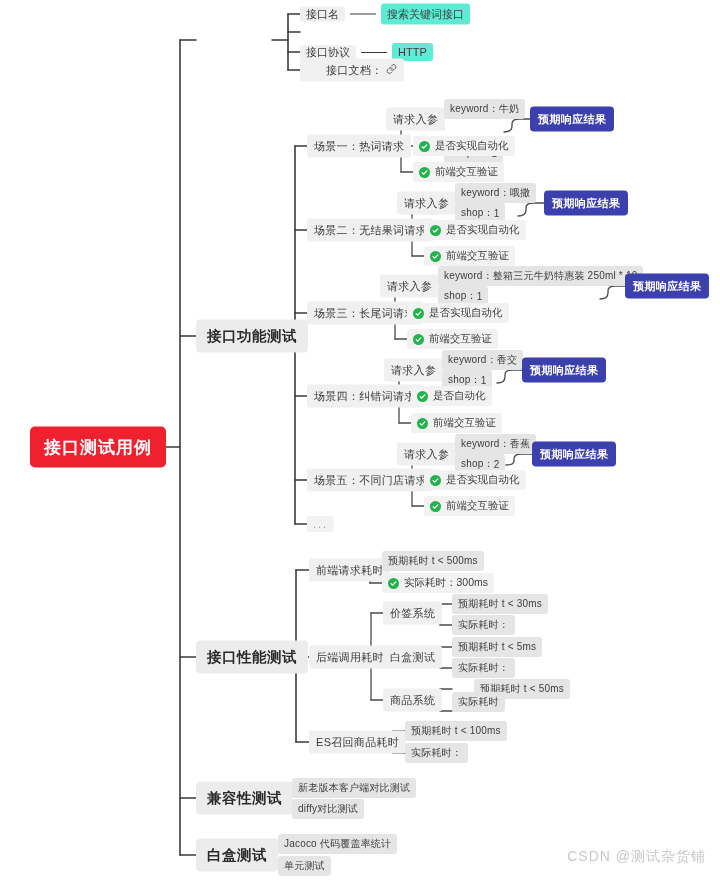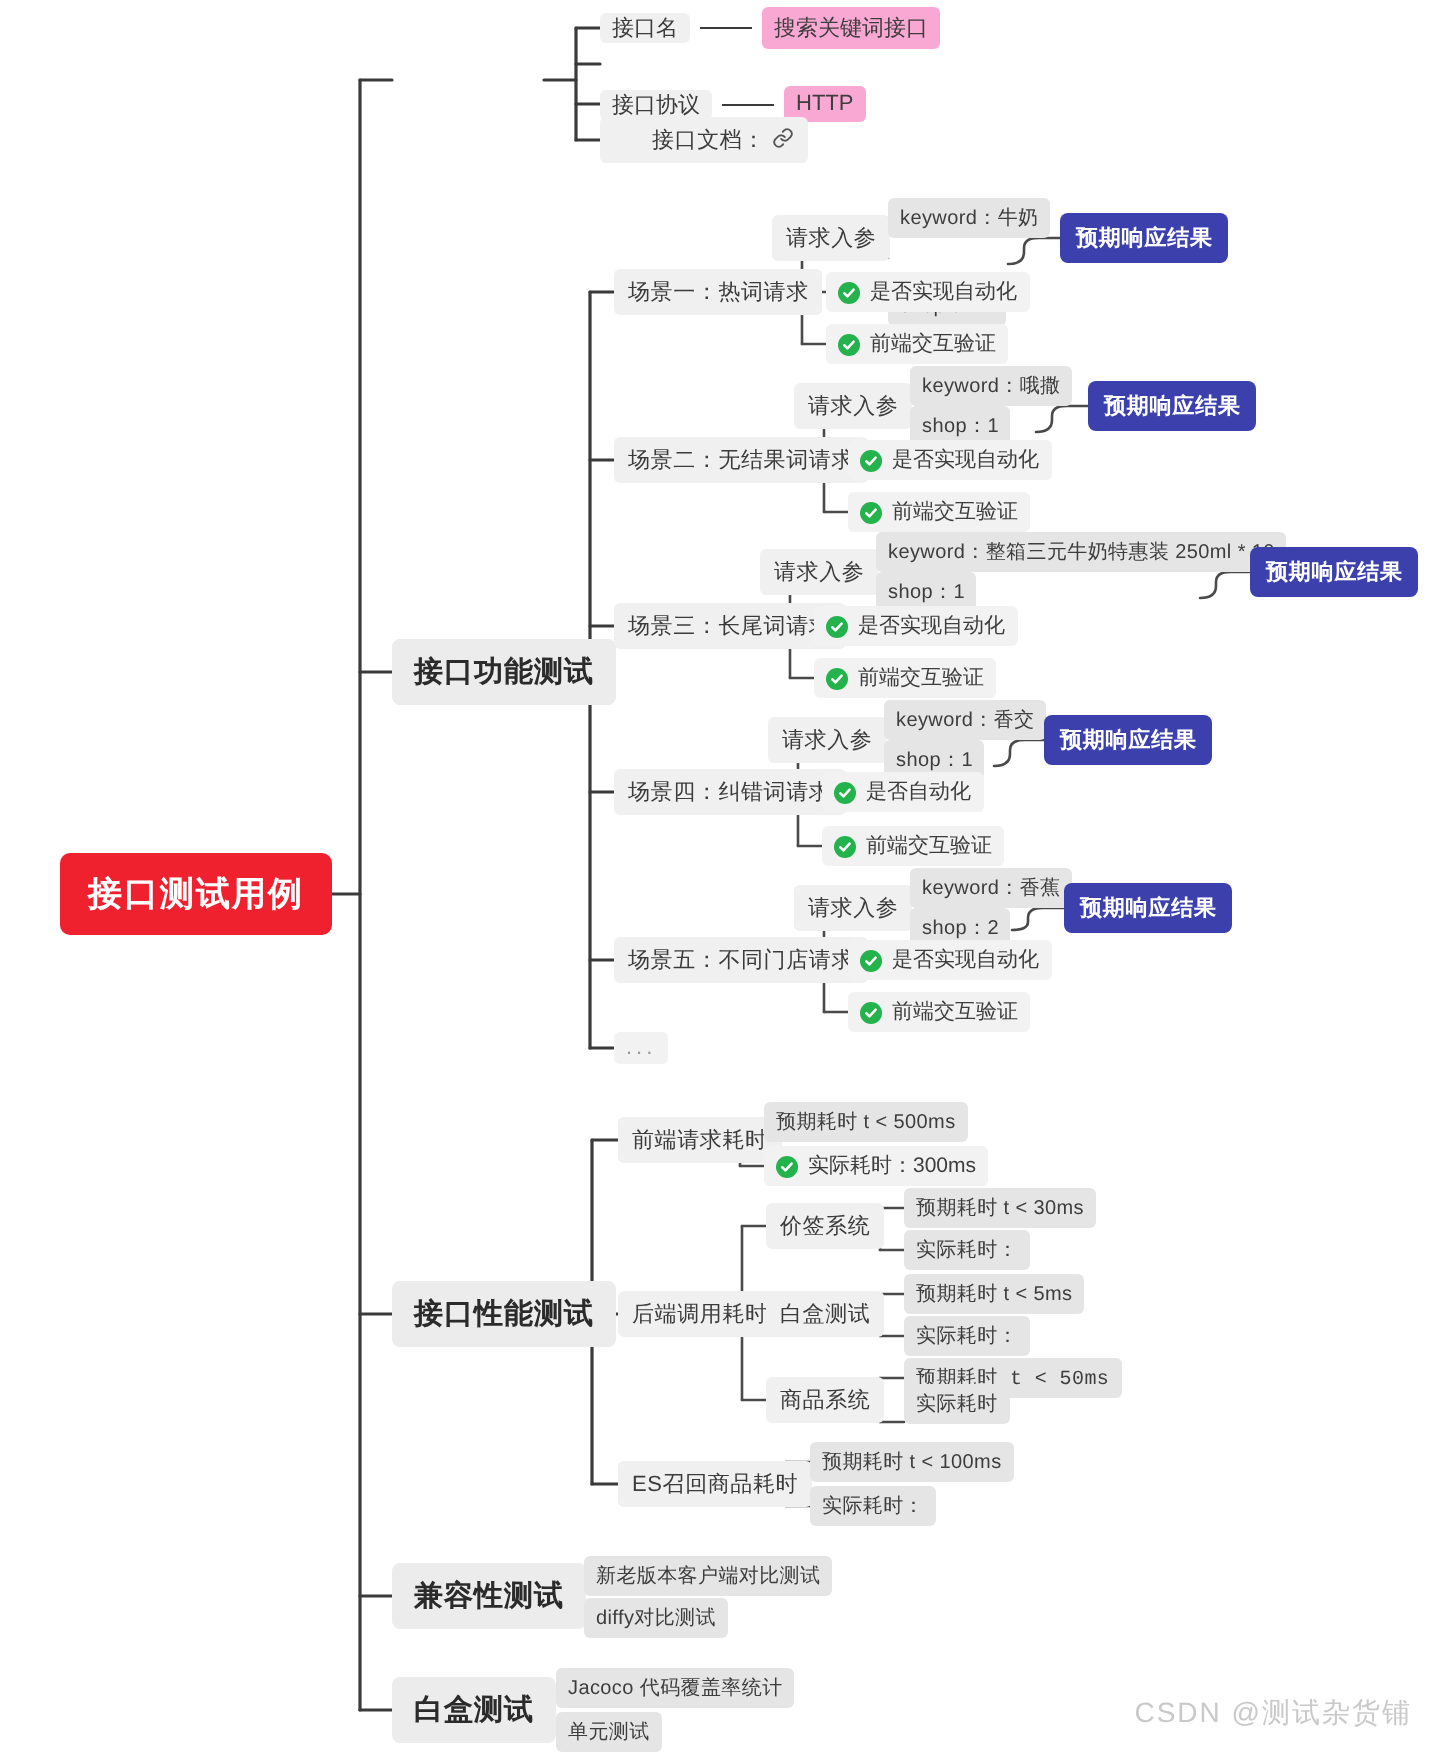--- a/index.html
+++ b/index.html
@@ -55,21 +55,21 @@
   .pairrow{background:transparent;padding:0;gap:0;}
   .pairrow .k{
     background:#f0f0f0;color:#3b3b3b;font-size:11px;
     padding:0 6px;border-radius:3px;
   }
   .pairrow .dash{
     width:26px;height:0;border-top:1.6px solid #3a3a3a;
     margin:0 5px;display:inline-block;
   }
   .pairrow .v{
-    background:#f9a8d4;color:#3d3d3d;font-size:11px;
+    background:#5eead4;color:#3d3d3d;font-size:11px;
     padding:3px 6px;border-radius:3px;
   }
   
   .badge{
     background:#3b40ad;color:#ffffff;
     font-size:11px;font-weight:bold;
     padding:5px 8px;border-radius:4px;
     letter-spacing:.4px;
   }
   
@@ -471,21 +471,21 @@
   <div class="node lv3" style="left:452px;top:647px;">
     <span class="txt">预期耗时 t &lt; 5ms</span>
   </div>
   <div class="node lv3" style="left:452px;top:668px;">
     <span class="txt">实际耗时：</span>
   </div>
 
   <div class="node lv2" style="left:383px;top:700px;">
     <span class="txt">商品系统</span>
   </div>
-  <div class="node lv3" style="left:452px;top:689px;font-family:Liberation Mono, monospace;">
+  <div class="node lv3" style="left:474px;top:689px;">
     <span class="txt">预期耗时 t &lt; 50ms</span>
   </div>
   <div class="node lv3" style="left:452px;top:702px;">
     <span class="txt">实际耗时</span>
   </div>
 
   <div class="node lv2" style="left:309px;top:742px;">
     <span class="txt">ES召回商品耗时</span>
   </div>
   <div class="node lv3" style="left:405px;top:731px;">

